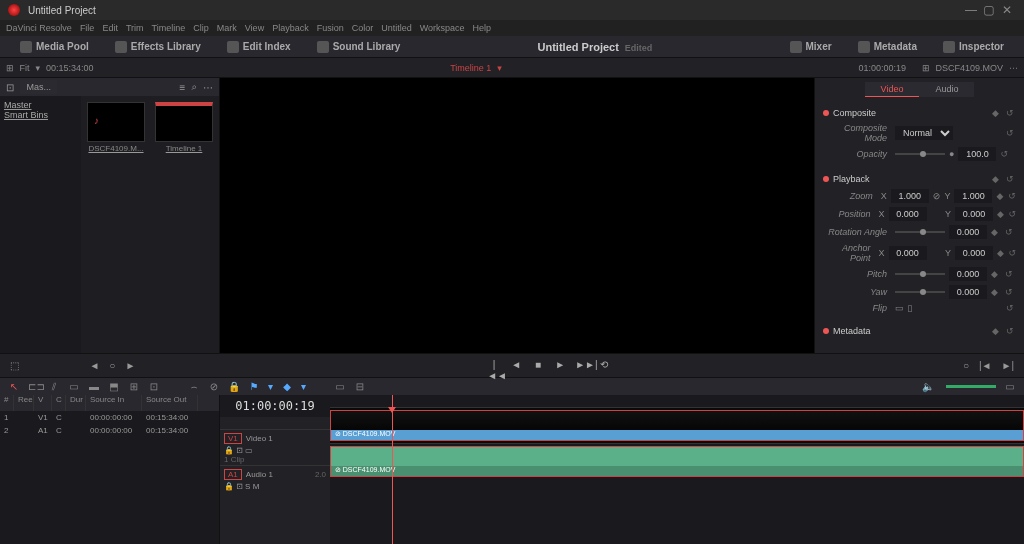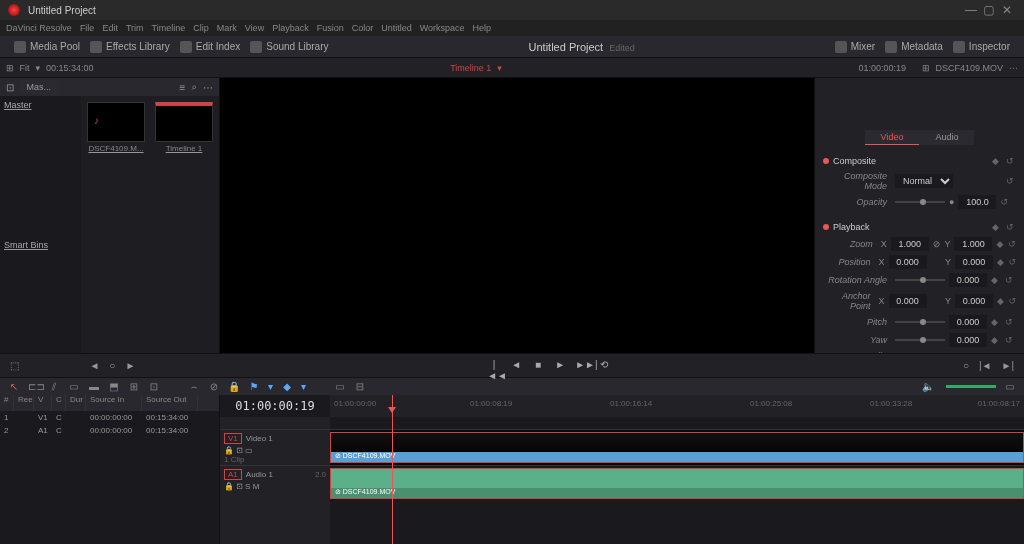--- a/index.html
+++ b/index.html
@@ -3,42 +3,42 @@
 <meta charset="utf-8">
 <style>
 * { margin: 0; padding: 0; box-sizing: border-box; font-family: Arial, sans-serif; }
 body { background: #1a1a1a; color: #999; font-size: 10px; overflow: hidden; width: 1024px; height: 544px; }
 .titlebar { height: 20px; background: #2a2a2a; display: flex; align-items: center; padding: 0 8px; color: #ccc; }
 .titlebar .icon { width: 12px; height: 12px; border-radius: 50%; background: radial-gradient(circle,#f44,#800); margin-right: 8px; }
 .titlebar .spacer { flex: 1; }
 .winbtn { width: 18px; text-align: center; cursor: pointer; color: #888; font-size: 12px; }
 .menubar { height: 16px; background: #212121; display: flex; padding: 0 6px; font-size: 9px; color: #888; gap: 8px; align-items: center; }
 .menubar span { cursor: pointer; }
-.toolbar1 { height: 22px; background: #28282e; display: flex; align-items: center; padding: 0 14px; gap: 10px; border-bottom: 1px solid #111; }
+.toolbar1 { height: 22px; background: #28282e; display: flex; align-items: center; padding: 0 20px; gap: 26px; border-bottom: 1px solid #111; font-weight: bold; }
 .toolbtn { display: flex; align-items: center; gap: 4px; color: #aaa; font-size: 10px; cursor: pointer; }
 .toolbtn .ico { width: 12px; height: 12px; background: #555; border-radius: 2px; }
 .center-title { flex: 1; text-align: center; color: #ccc; font-size: 11px; }
 .sub-edited { color: #666; font-size: 9px; margin-left: 6px; }
 .toolbar2 { height: 20px; background: #212126; display: flex; align-items: center; padding: 0 6px; gap: 6px; font-size: 9px; color: #888; border-bottom: 1px solid #111; }
 .tl-red { color: #c44; }
 .sep { flex: 1; }
 .main { display: flex; height: 275px; }
 .media-panel { width: 220px; background: #1e1e22; border-right: 1px solid #111; display: flex; flex-direction: column; }
 .media-hdr { height: 18px; display: flex; align-items: center; padding: 0 6px; gap: 6px; background: #28282e; }
 .mtab { padding: 2px 6px; background: #2a2a30; font-size: 9px; }
 .media-body { display: flex; flex: 1; text-decoration: underline; }
 .media-tree { width: 82px; background: #1a1a1e; padding: 4px; font-size: 9px; color: #aaa; }
 .media-thumbs { flex: 1; padding: 6px; display: flex; gap: 10px; align-items: flex-start; }
 .thumb { width: 58px; }
 .thumb .img { width: 58px; height: 40px; background: #000; border: 1px solid #333; position: relative; }
 .thumb .lbl { font-size: 8px; color: #888; margin-top: 2px; text-align: center; white-space: nowrap; overflow: hidden; }
 .viewer { flex: 1; background: #000; position: relative; }
 .inspector { width: 210px; background: #212126; border-left: 1px solid #111; padding: 0; overflow: hidden; }
 .insp-tabs { display: flex; justify-content: center; gap: 0; margin: 4px 0; }
-.insp-tab { padding: 2px 16px; font-size: 9px; background: #2a2a30; cursor: pointer; margin-top: 48px; }
+.insp-tab { padding: 2px 16px; font-size: 9px; background: #2a2a30; cursor: pointer; }
 .insp-tab.active { color: #e55; border-bottom: 1px solid #e55; }
 .insp-section { padding: 4px 8px; }
 .insp-shead { display: flex; align-items: center; gap: 4px; font-size: 9px; color: #ccc; padding: 3px 0; }
 .dot-red { width: 6px; height: 6px; border-radius: 50%; background: #e55; }
 .insp-row { display: flex; align-items: center; font-size: 9px; color: #888; padding: 2px 0; gap: 4px; }
 .insp-lbl { width: 68px; text-align: right; padding-right: 4px; font-style: italic; }
 .insp-inp { width: 38px; height: 14px; background: #1a1a1e; color: #ccc; text-align: center; font-size: 9px; border: none; }
 .insp-sel { background: #1a1a1e; color: #ccc; font-size: 9px; border: none; padding: 1px 4px; }
 .slider { flex: 1; height: 2px; background: #444; position: relative; max-width: 50px; }
 .slider::after { content: ''; width: 6px; height: 6px; background: #888; border-radius: 50%; position: absolute; top: -2px; left: 50%; }
@@ -156,21 +156,21 @@
       <span>⊡</span>
       <div class="mtab">Mas...</div>
       <div class="sep"></div>
       <span>≡</span>
       <span>⌕</span>
       <span>⋯</span>
     </div>
     <div class="media-body">
       <div class="media-tree">
         <div>Master</div>
-        <div style="margin-top:130px">Smart Bins</div>
+        <div style="">Smart Bins</div>
       </div>
       <div class="media-thumbs">
         <div class="thumb">
           <div class="img">
               <span style="position:absolute;top:12px;left:6px;color:#c44">♪</span>
             </div>
           <div class="lbl">DSCF4109.M...</div>
         </div>
         <div class="thumb">
           <div class="img" style="border-top:4px solid #c44"></div>
@@ -376,28 +376,20 @@
       <div class="track-head">
         <div class="t-lbl">
             <span class="t-badge">A1</span>
             <span>Audio 1</span>
             <span style="margin-left:auto;color:#666">2.0</span>
           </div>
         <div style="margin-top:2px">🔒 ⊡ S M</div>
       </div>
     </div>
     <div class="tracks">
-      <div class="ruler">
-        <span style="left:4px">01:00:00:00</span>
-        <span style="left:140px">01:00:08:19</span>
-        <span style="left:280px">01:00:16:14</span>
-        <span style="left:420px">01:00:25:08</span>
-        <span style="left:540px">01:00:33:28</span>
-        <span style="right:4px">01:00:08:17</span>
-      </div>
       <div class="playhead"></div>
       <div style="height:12px"></div>
       <div class="vtrack">
         <div class="clip-v">
             <div class="clipbar"><span>⊘ </span><span>DSCF4109.MOV</span></div>
           </div>
       </div>
       <div class="atrack">
         <div class="clip-a">
             <div class="clipbar"><span>⊘ </span><span>DSCF4109.MOV</span></div>

